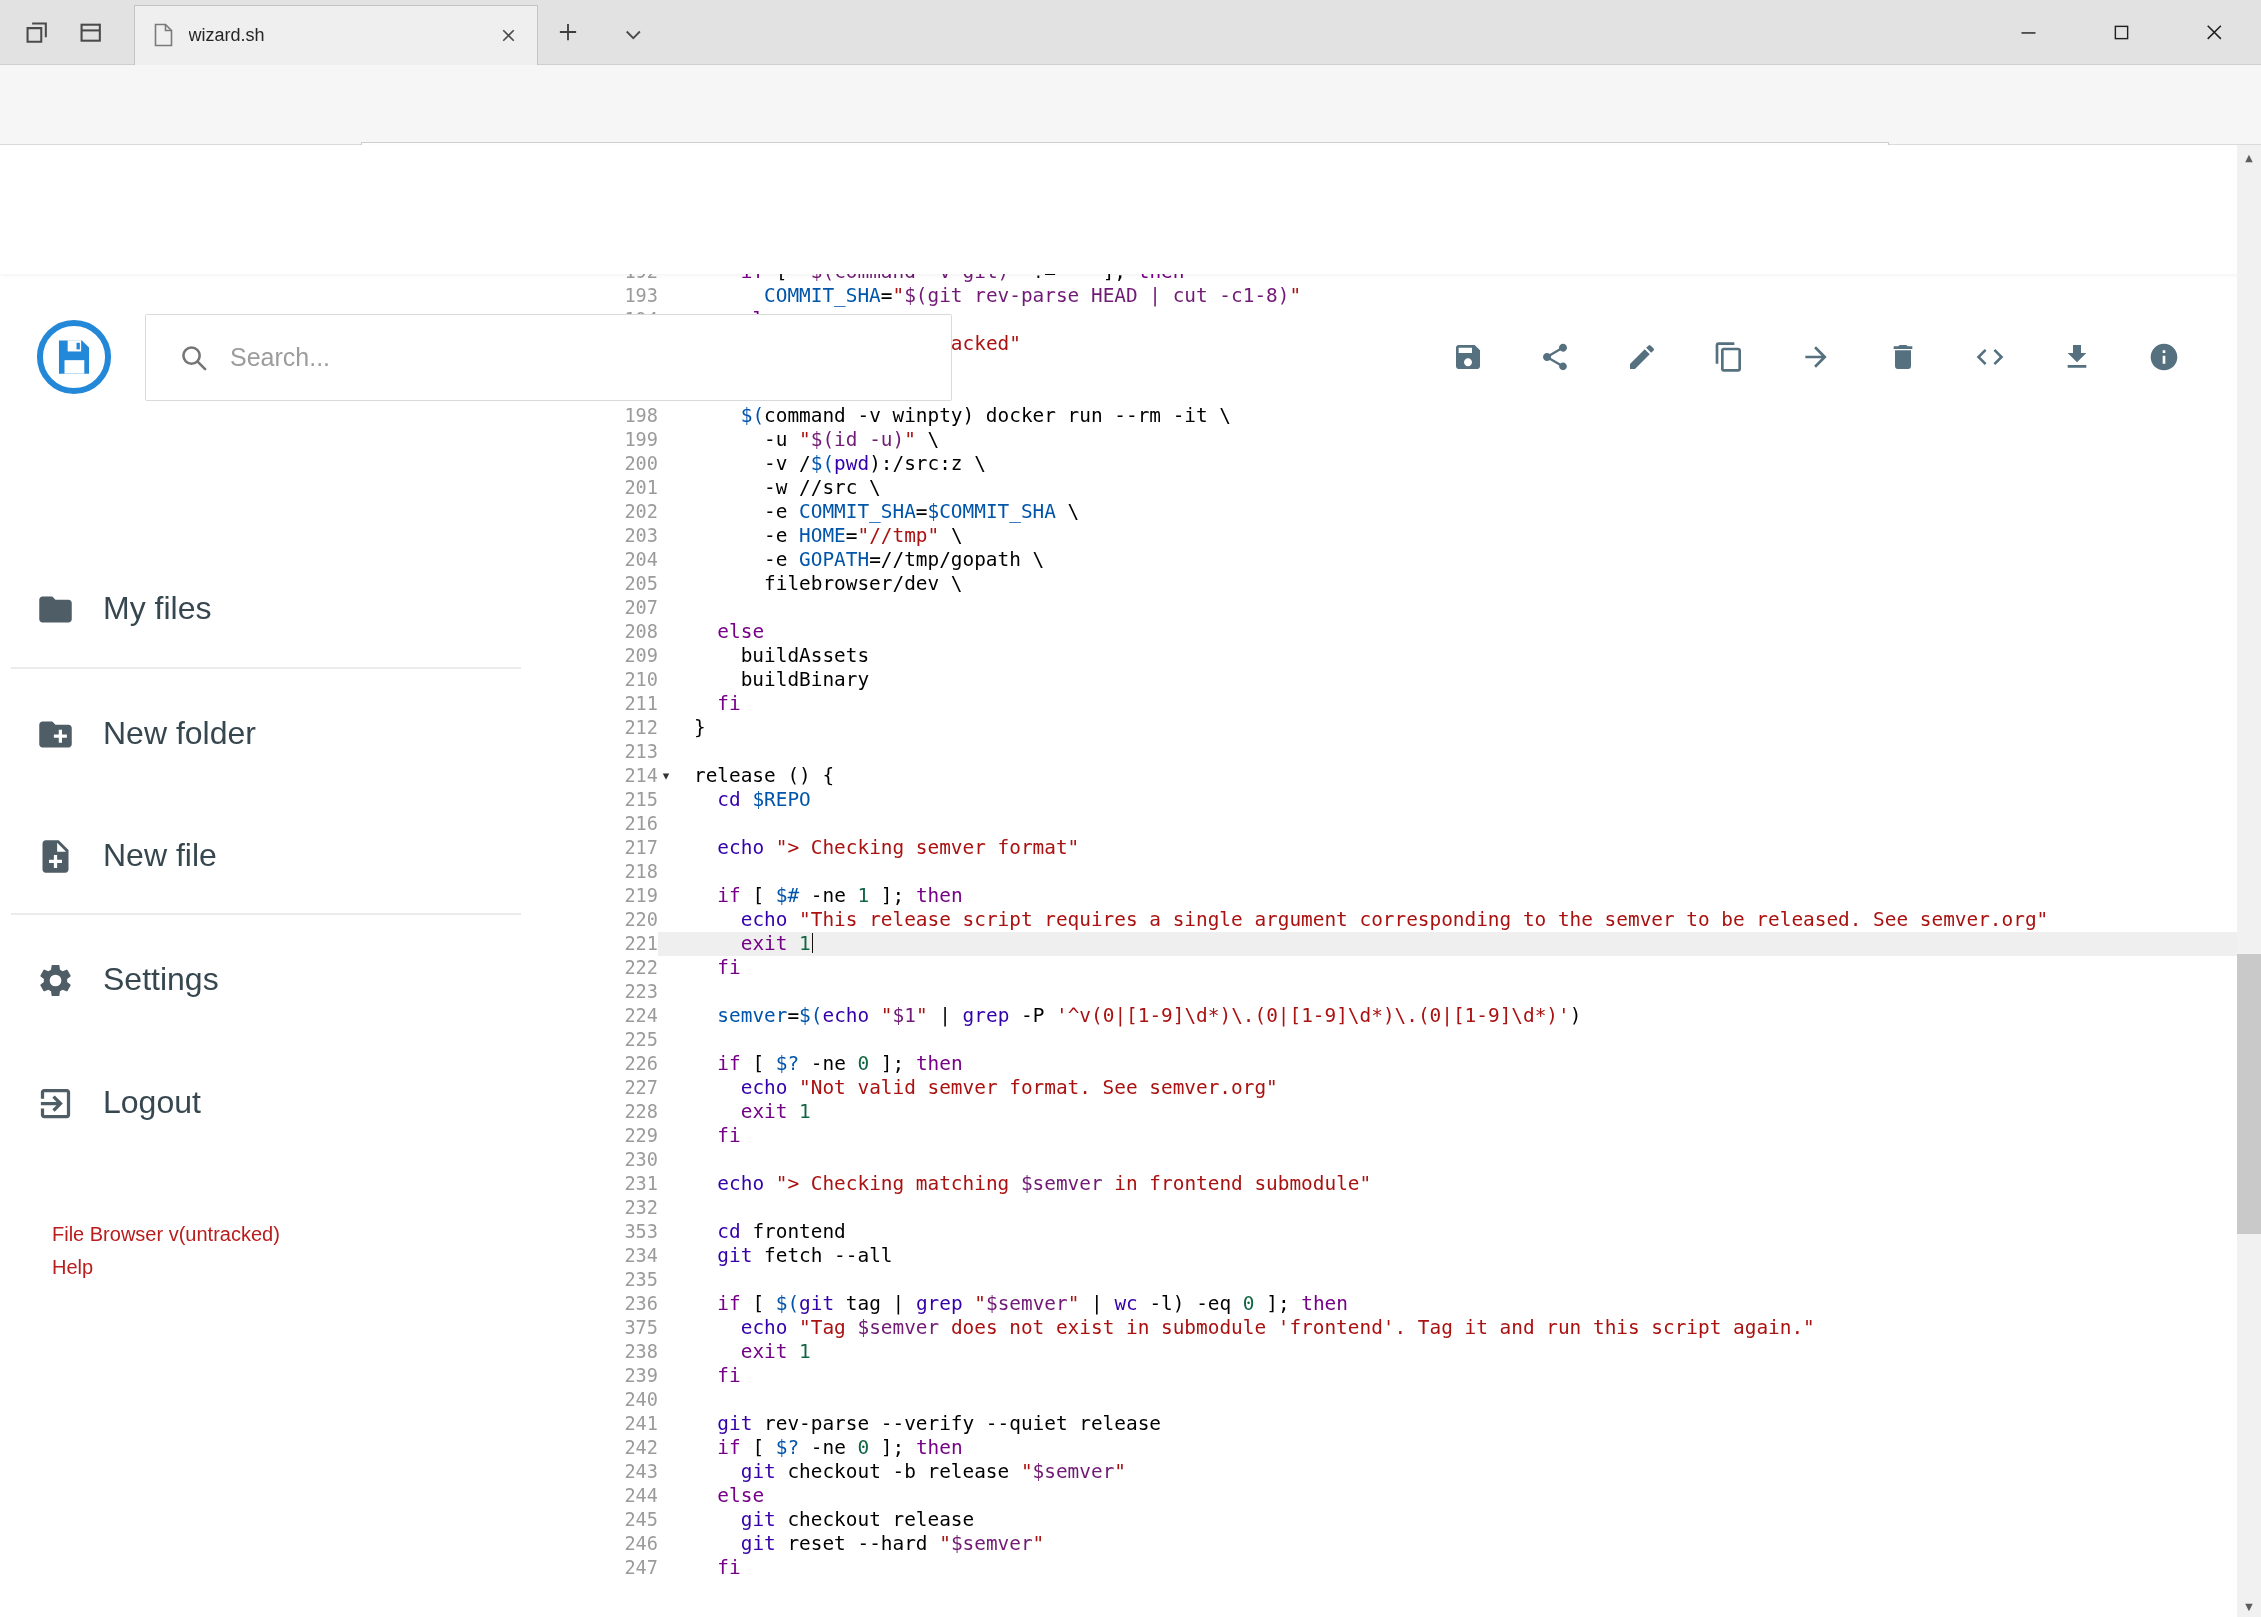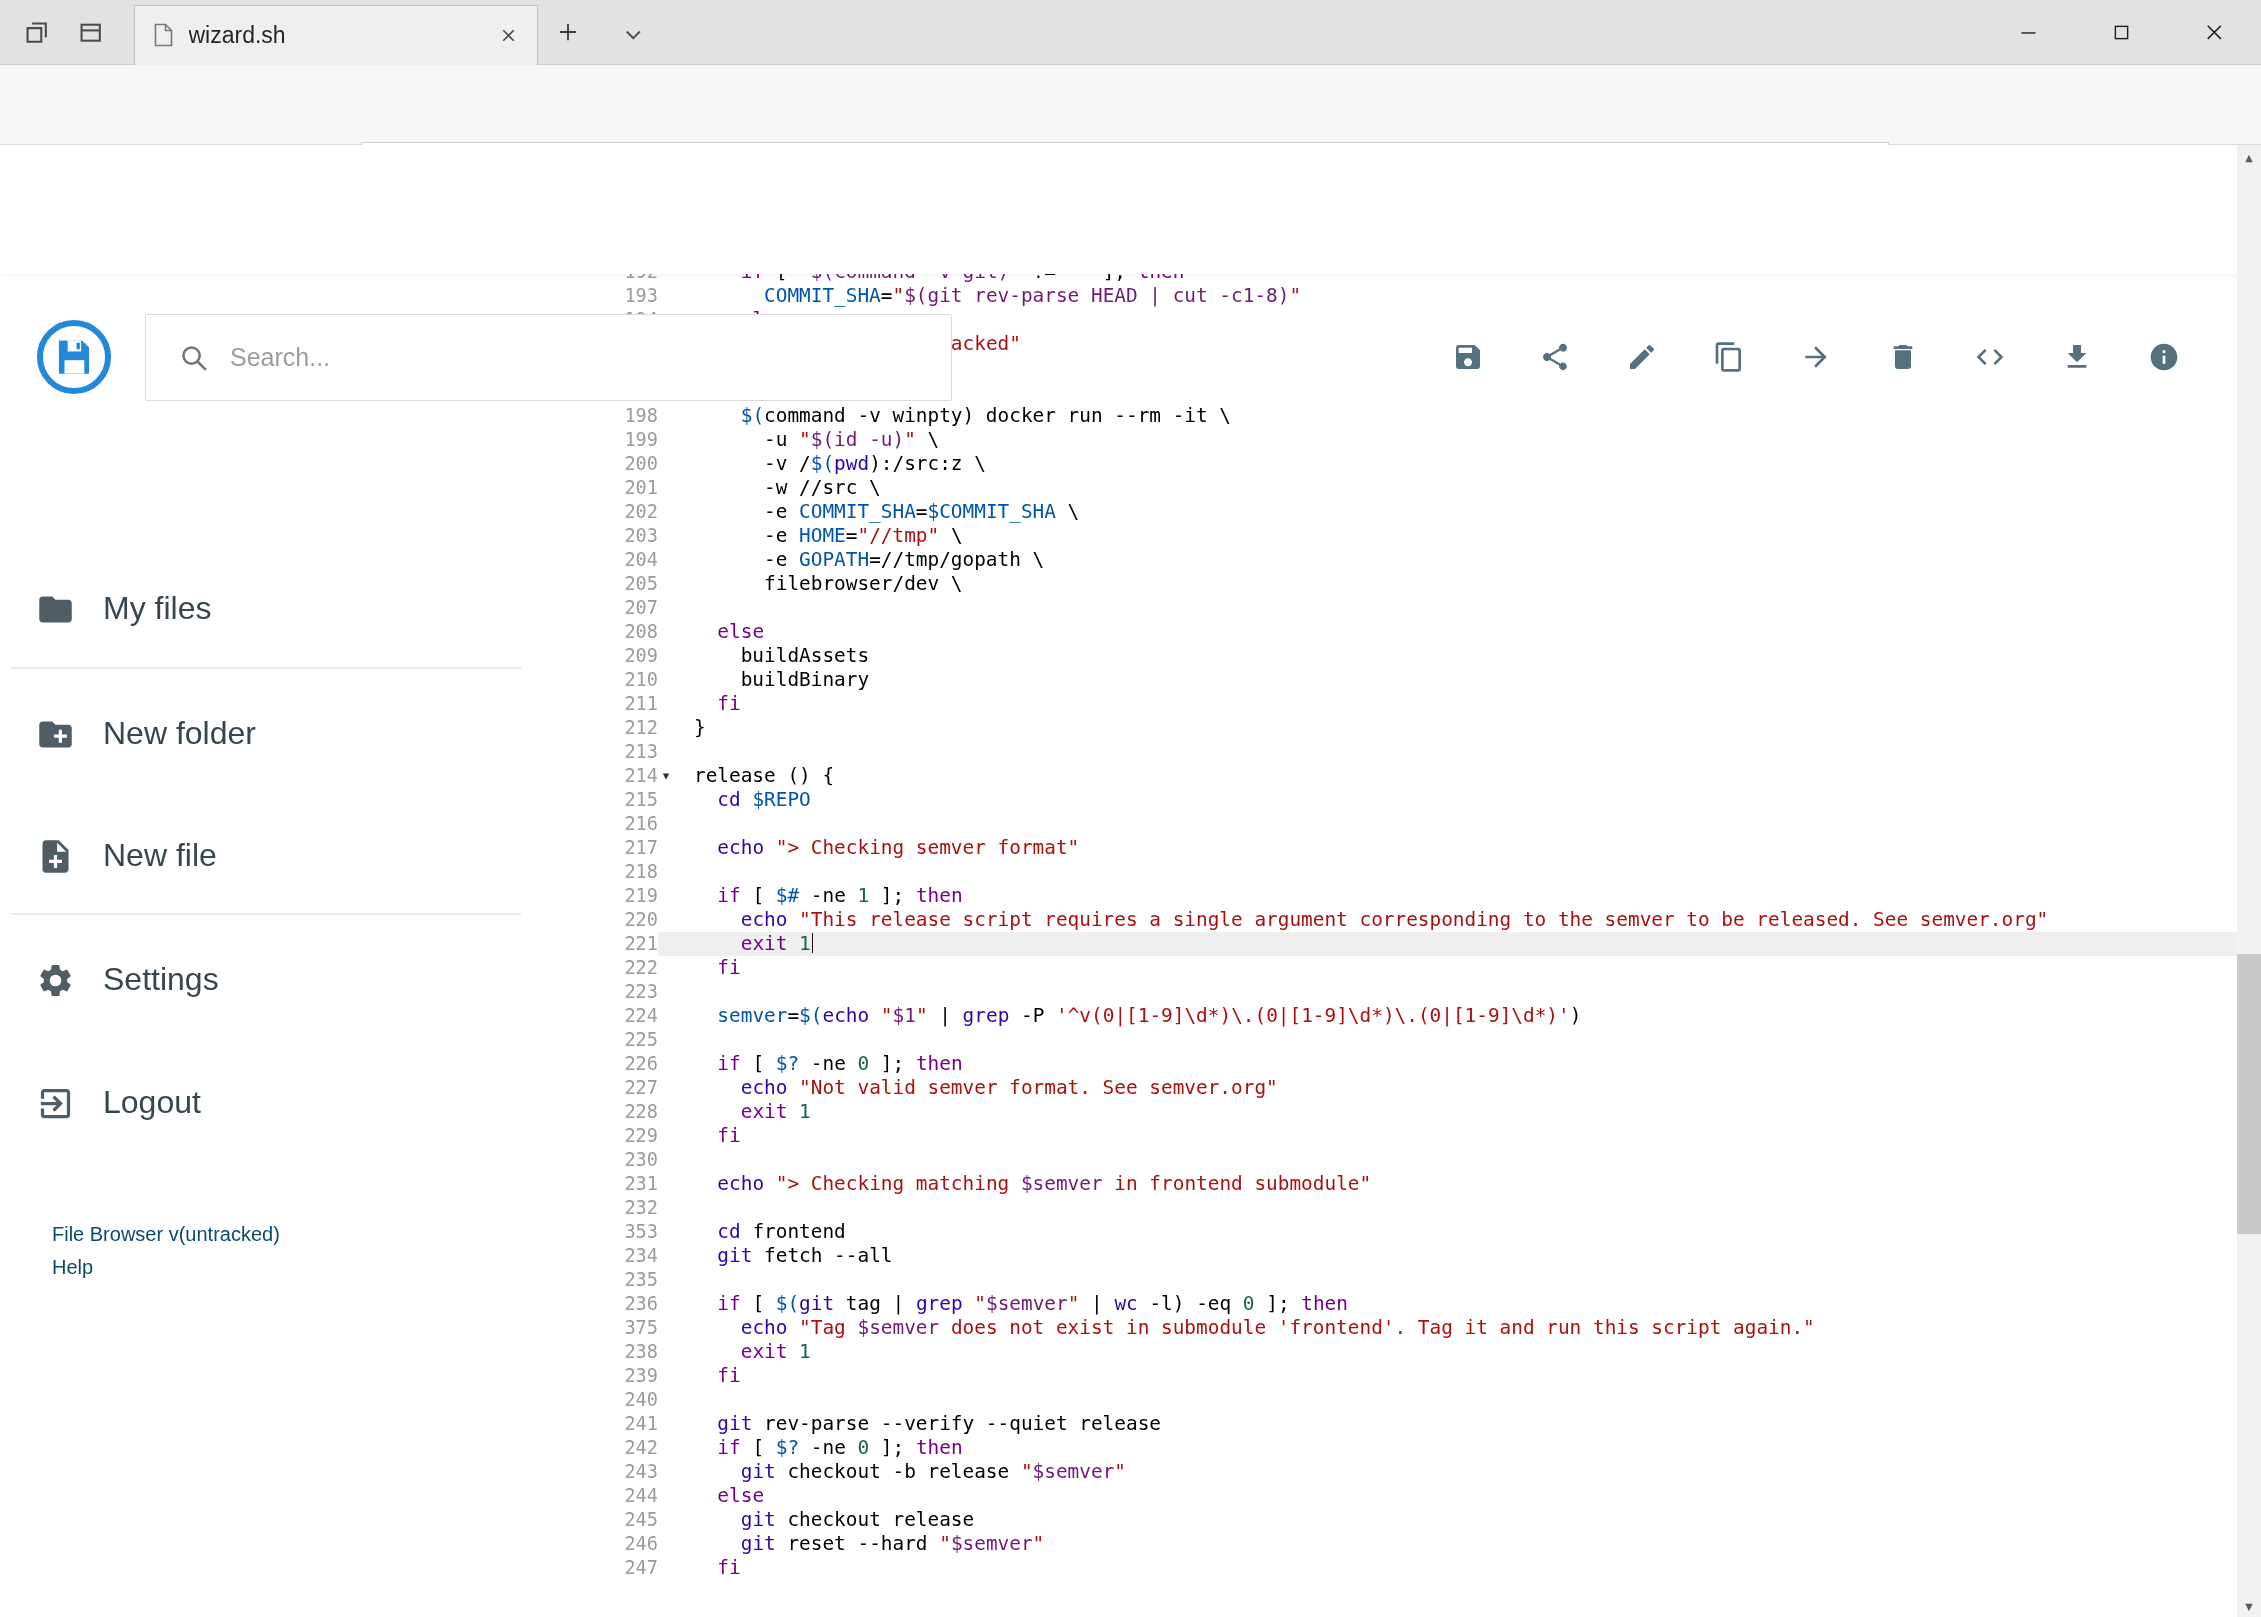--- a/index.html
+++ b/index.html
@@ -4,21 +4,21 @@
 <style>
   *{margin:0;padding:0;box-sizing:border-box}
   html,body{width:2261px;height:1617px;overflow:hidden}
   body{font-family:"Liberation Sans",sans-serif;background:#fff;position:relative}
   svg{display:block}
 
   
   .tabbar{position:absolute;left:0;top:0;width:2261px;height:65px;background:#e2e2e2;border-bottom:0.8px solid #cecece}
   .tabtools{position:absolute;left:0;top:0;height:65px;display:flex;align-items:center;gap:27.4px;padding:0 22.6px;color:#4a4a4a}
   .tab{position:absolute;left:134px;top:4.8px;width:404px;height:60px;background:#efefef;border:0.8px solid #c4c4c4;border-bottom:none;display:flex;align-items:center;padding:0 18px;color:#5d5d5d}
-  .tab-title{font-size:23px;color:#262626;flex:1;margin-left:14.5px;white-space:nowrap;overflow:hidden}
+  .tab-title{font-size:18px;color:#262626;flex:1;margin-left:14.5px;white-space:nowrap;overflow:hidden}
   .newtab{position:absolute;left:555px;top:19.4px;color:#3d3d3d}
   .tabchev{position:absolute;left:622px;top:22.6px;color:#4a4a4a}
   .winctl{position:absolute;right:0;top:0;height:65px;display:flex}
   .winbtn{width:93px;height:65px;display:flex;align-items:center;justify-content:center;color:#1f1f1f}
 
   
   .navbar{position:absolute;left:0;top:65px;width:2261px;height:80px;background:#f6f6f6;border-bottom:0.8px solid #dcdcdc}
   .nav-ic{position:absolute;top:87px;width:34px;height:34px;color:#3a3a3a}
   .urlbar{position:absolute;left:361px;top:77px;width:1528px;height:55px;background:#fff;border:1.6px solid #cdcdcd;display:flex;align-items:center;padding:0 16px}
   .url-text{font-size:23.4px;margin-left:14.5px;flex:1;white-space:nowrap;overflow:hidden}
@@ -34,21 +34,21 @@
   .searchbox input{border:none;outline:none;background:transparent;font-family:"Liberation Sans",sans-serif;font-size:25px;color:#444;margin-left:21px;flex:1}
   .searchbox input::placeholder{color:#9c9c9c}
   .toolbar{position:absolute;right:81px;top:196px;display:flex;gap:55px;color:#55707f}
   .tool{width:32px;height:32px}
 
   
   .sidebar{position:absolute;left:0;top:274px;width:577px;height:1343px;background:#fff}
   .side-item{position:absolute;left:36px;height:45px;display:flex;align-items:flex-start;gap:28px;color:#4e5d66;cursor:pointer}
   .side-item .lbl{font-size:32px;color:#37474f;white-space:nowrap}
   .side-div{position:absolute;left:11.3px;width:510px;height:1.6px;background:#ebebeb}
-  .side-foot{position:absolute;left:52px;font-size:20px;color:#0c4a6e;white-space:nowrap}
+  .side-foot{position:absolute;left:52px;font-size:20px;color:#b91c1c;white-space:nowrap}
 
   
   .editor{position:absolute;left:577px;top:274px;width:1660px;height:1343px;overflow:hidden;background:#fff;font-family:"DejaVu Sans Mono","Liberation Mono",monospace;font-size:19.4px;color:#000}
   .crow{display:flex;height:24px;line-height:24px}
   .crow:first-child{margin-top:-14.5px}
   .ln{flex:none;width:81px;text-align:right;color:#9b9b9b;font-size:18.6px;user-select:none}
   .rest{flex:1;display:flex;min-width:0}
   .rest.active{background:#efefef}
   .fold{flex:none;width:36px;padding-left:4.8px;font-family:"DejaVu Sans",sans-serif;font-size:13px;color:#333;line-height:24px}
   .codeTxt{white-space:pre}

